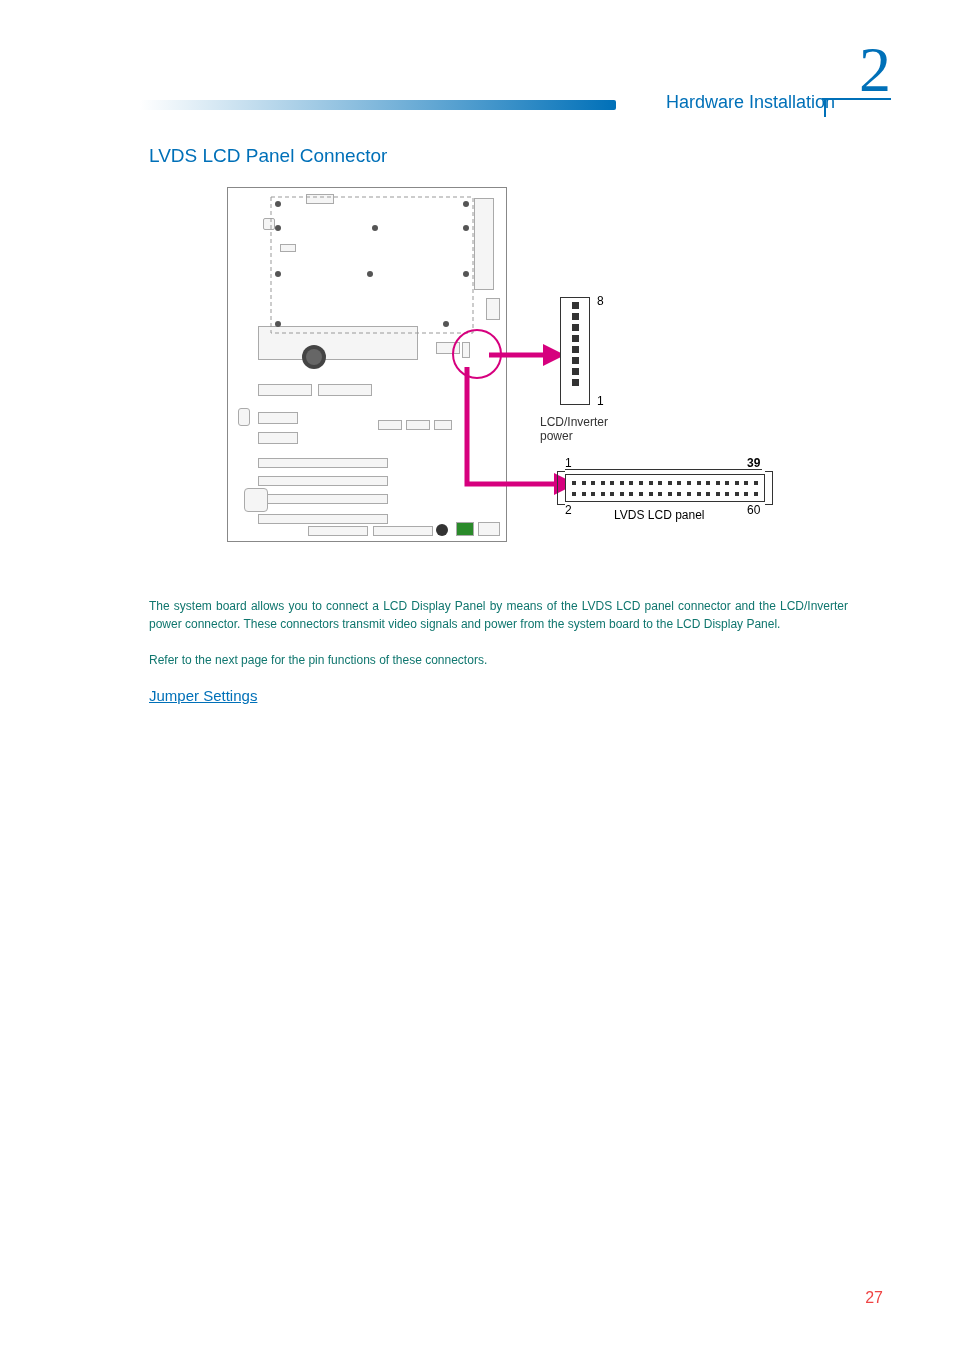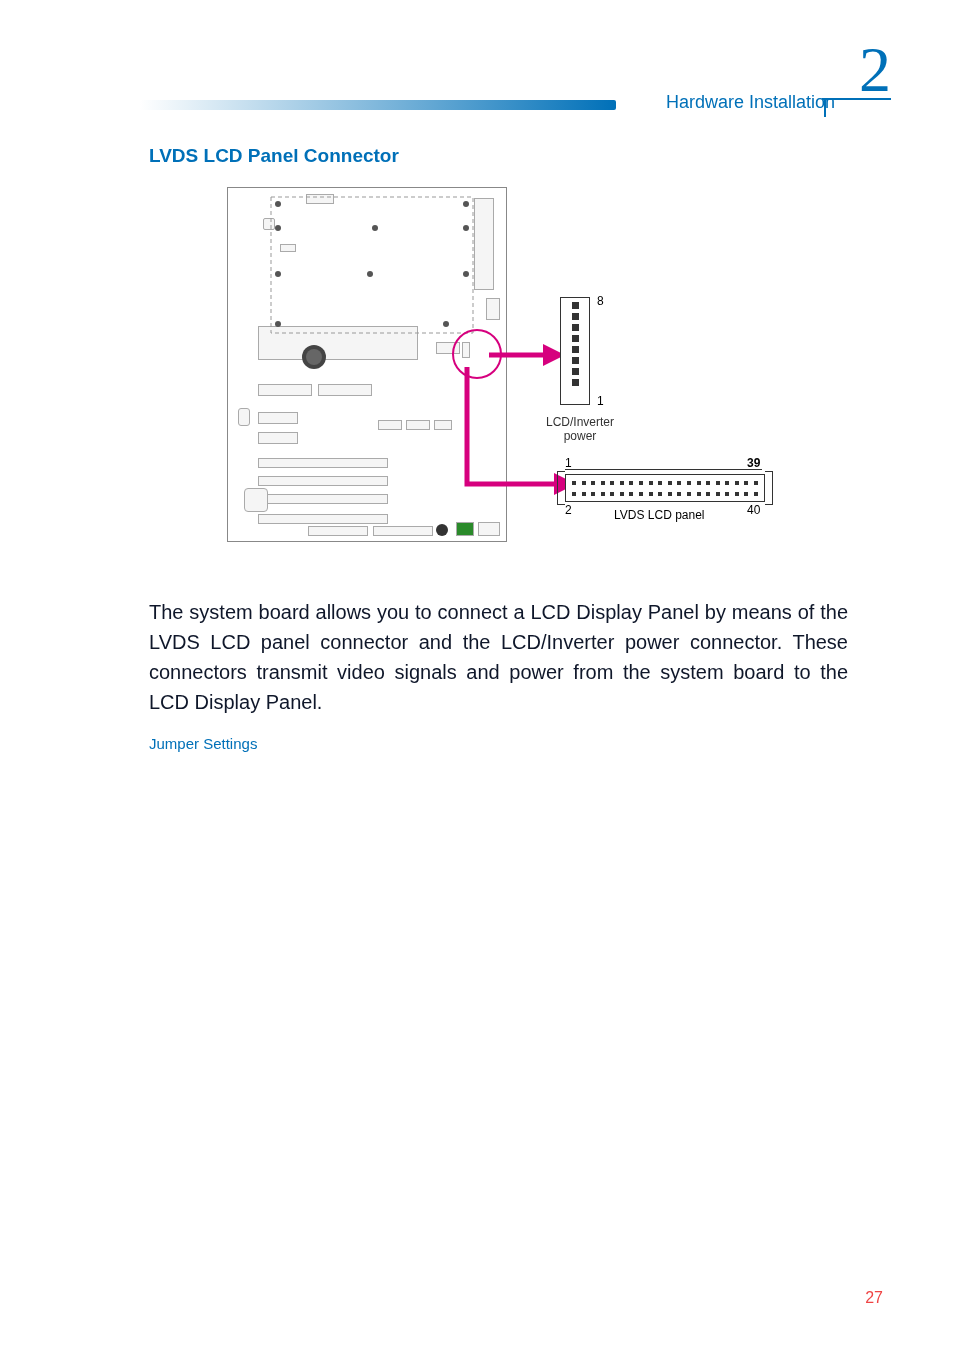--- a/index.html
+++ b/index.html
@@ -62,21 +62,20 @@
     .content {
       position: absolute;
       top: 145px;
       left: 149px;
       right: 106px;
     }
     .section-title {
       font-size: 19px;
       color: #0070b8;
       margin-bottom: 2px;
-      font-weight: bold;
     }
     .diagram-area {
       position: relative;
       width: 620px;
       height: 390px;
       margin-left: 78px;
       margin-top: 20px;
       margin-bottom: 20px;
     }
     .motherboard {
@@ -111,21 +110,20 @@
       height: 7px;
       background: #333;
       margin: 4px auto;
     }
     .lcd-inverter-label {
       position: absolute;
       top: 228px;
       left: 313px;
       font-size: 12px;
       color: #333;
-      text-align: center;
       width: 80px;
     }
     .lcd-inverter-num-8 {
       position: absolute;
       top: 107px;
       left: 370px;
       font-size: 12px;
     }
     .lcd-inverter-num-1 {
       position: absolute;
@@ -177,31 +175,32 @@
       background: #333;
     }
     .lvds-label {
       position: absolute;
       top: 321px;
       left: 387px;
       font-size: 12px;
       text-align: right;
     }
     .body-text {
-      font-size: 20px;
-      color: #0f172a;
+      font-size: 12px;
+      color: #0f766e;
       text-align: justify;
       line-height: 1.5;
       margin-bottom: 18px;
     }
     .subsection {
       font-size: 15px;
       color: #0070b8;
       margin-bottom: 12px;
       margin-top: 6px;
+      text-decoration: underline;
     }
     .page-number {
       position: absolute;
       bottom: 47px;
       right: 71px;
       font-size: 16px;
       color: #ef4444;
     }
   </style>
 </head>
@@ -343,21 +342,22 @@
           <div class="dot"></div>
         <div class="dot"></div>
           <div class="dot"></div>
           <div class="dot"></div>
           <div class="dot"></div>
           <div class="dot"></div>
       </div>
     </div>
     <div class="lvds-bracket-right"></div>
     <div class="lvds-num-2">2</div>
-    <div class="lvds-num-40">40</div>
+    <div class="lvds-num-40">60</div>
     <div class="lvds-label">LVDS LCD panel</div>
   </div>
 
   <p class="body-text">The system board allows you to connect a LCD Display Panel by means of the LVDS LCD panel connector and the LCD/Inverter power connector. These connectors transmit video signals and power from the system board to the LCD Display Panel.</p>
+  <p class="body-text">Refer to the next page for the pin functions of these connectors.</p>
   <div class="subsection">Jumper Settings</div>
 </div>
 
 <div class="page-number">27</div>
 
 </body></html>

